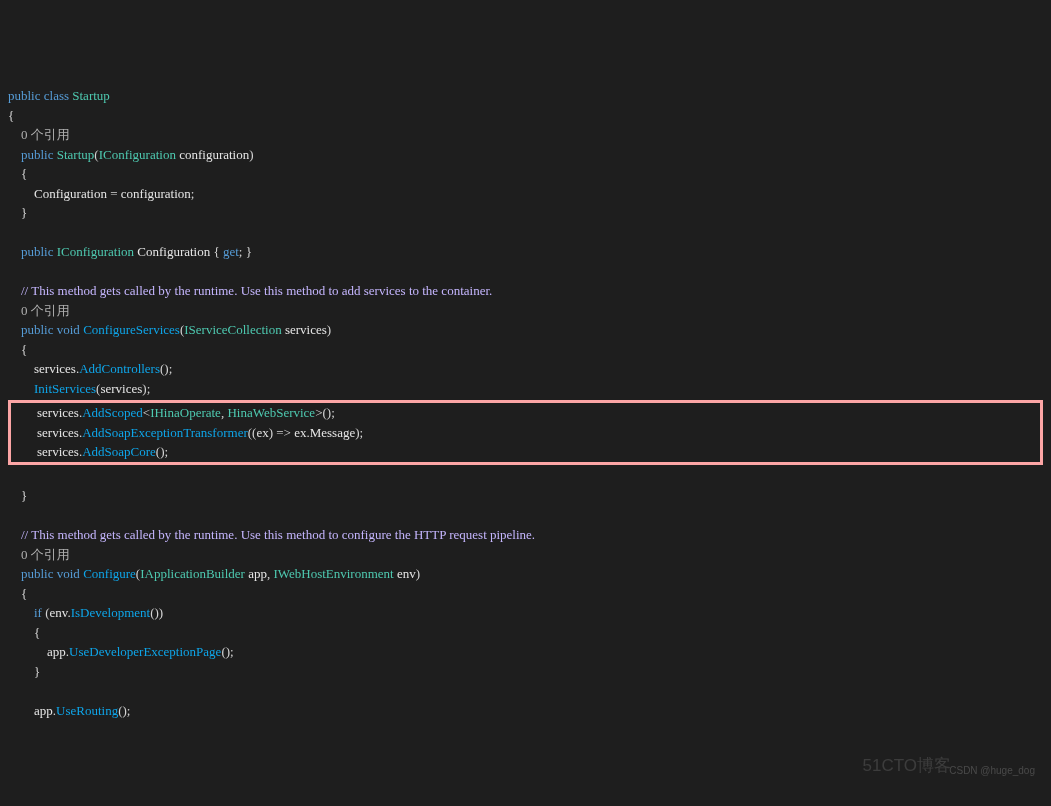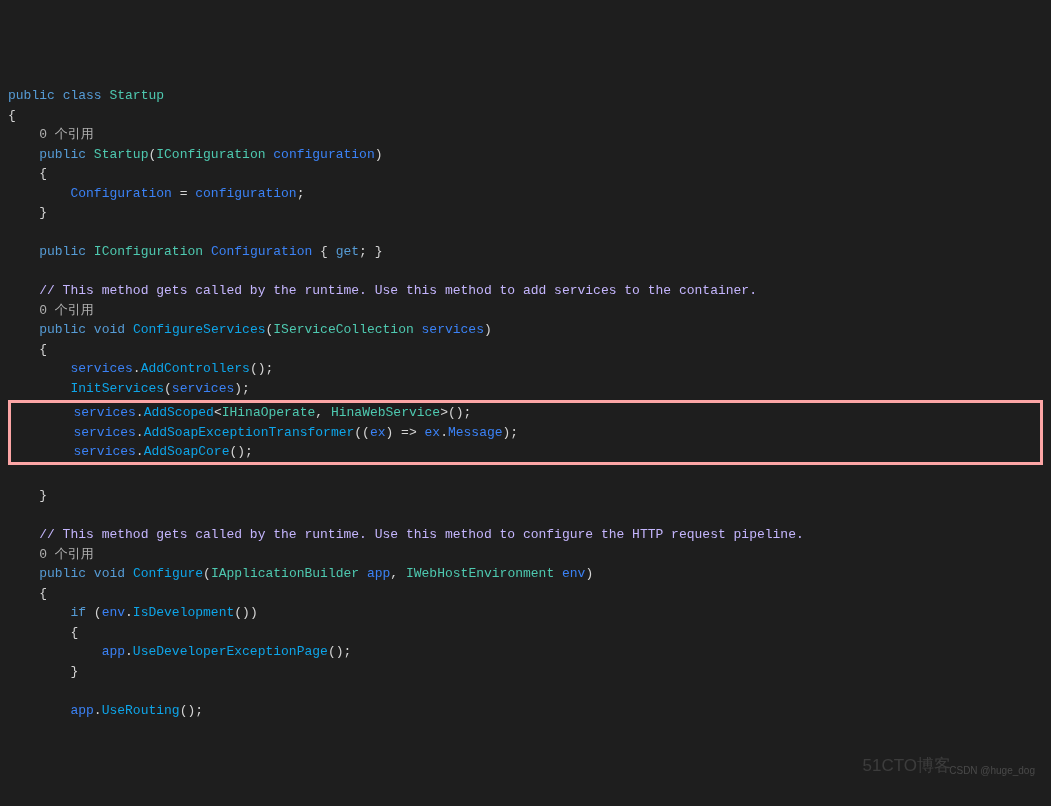--- a/index.html
+++ b/index.html
@@ -12,21 +12,21 @@
       color: #d4d4d4;
       font-family: Consolas, 'Courier New', monospace;
       font-size: 13px;
       line-height: 1.5;
       padding: 8px;
       white-space: pre;
     }
     .kw { color: #569cd6; }
     .type { color: #4ec9b0; }
     .method { color: #0ea5e9; }
-    .var { color: #3b82f6; }
+    .var { color: #e5e5e5; }
     .comment { color: #c4b5fd; }
     .ref { color: #b0b0b0; font-size: 13px; }
     .pun { color: #d4d4d4; }
     .box {
       border: 3px solid #fca5a5;
       margin: 2px 0;
       padding: 0;
     }
     .watermark {
       position: fixed;
@@ -37,21 +37,21 @@
       font-family: sans-serif;
     }
     .watermark2 {
       position: fixed;
       bottom: 28px;
       right: 100px;
       color: rgba(200,200,200,0.18);
       font-size: 17px;
       font-family: sans-serif;
     }
-    .line { display: block; }
+    .line { display: block; font-family: Liberation Serif, serif; }
   </style>
 </head>
 <body>
 
 
 
 <div><span class="line"><span class="kw">public</span> <span class="kw">class</span> <span class="type">Startup</span></span><span class="line"><span class="pun">{</span></span><span class="line">    <span class="ref">0 个引用</span></span><span class="line">    <span class="kw">public</span> <span class="type">Startup</span><span class="pun">(</span><span class="type">IConfiguration</span> <span class="var">configuration</span><span class="pun">)</span></span><span class="line">    <span class="pun">{</span></span><span class="line">        <span class="var">Configuration</span><span class="pun"> = </span><span class="var">configuration</span><span class="pun">;</span></span><span class="line">    <span class="pun">}</span></span><span class="line">
 </span><span class="line">    <span class="kw">public</span> <span class="type">IConfiguration</span> <span class="var">Configuration</span><span class="pun"> { </span><span class="kw">get</span><span class="pun">; </span><span class="pun">}</span></span><span class="line">
 </span><span class="line">    <span class="comment">// This method gets called by the runtime. Use this method to add services to the container.</span></span><span class="line">    <span class="ref">0 个引用</span></span><span class="line">    <span class="kw">public</span> <span class="kw">void</span> <span class="method">ConfigureServices</span><span class="pun">(</span><span class="type">IServiceCollection</span> <span class="var">services</span><span class="pun">)</span></span><span class="line">    <span class="pun">{</span></span><span class="line">        <span class="var">services</span><span class="pun">.</span><span class="method">AddControllers</span><span class="pun">();</span></span><span class="line">        <span class="method">InitServices</span><span class="pun">(</span><span class="var">services</span><span class="pun">);</span></span><div class="box"><span class="line">        <span class="var">services</span><span class="pun">.</span><span class="method">AddScoped</span><span class="pun">&lt;</span><span class="type">IHinaOperate</span><span class="pun">, </span><span class="type">HinaWebService</span><span class="pun">&gt;</span><span class="pun">();</span></span><span class="line">        <span class="var">services</span><span class="pun">.</span><span class="method">AddSoapExceptionTransformer</span><span class="pun">((</span><span class="var">ex</span><span class="pun">) =&gt; </span><span class="var">ex</span><span class="pun">.</span><span class="var">Message</span><span class="pun">);</span></span><span class="line">        <span class="var">services</span><span class="pun">.</span><span class="method">AddSoapCore</span><span class="pun">();</span></span></div><span class="line">
 </span><span class="line">    <span class="pun">}</span></span><span class="line">

